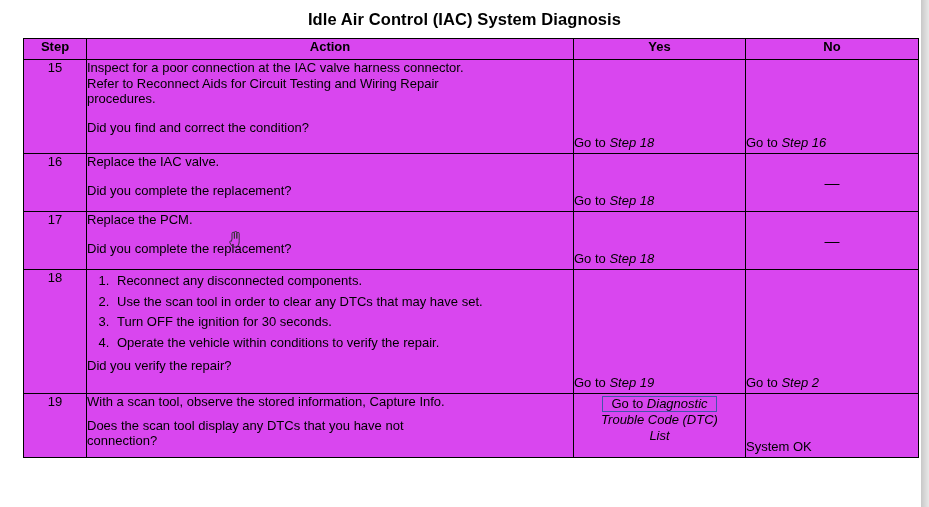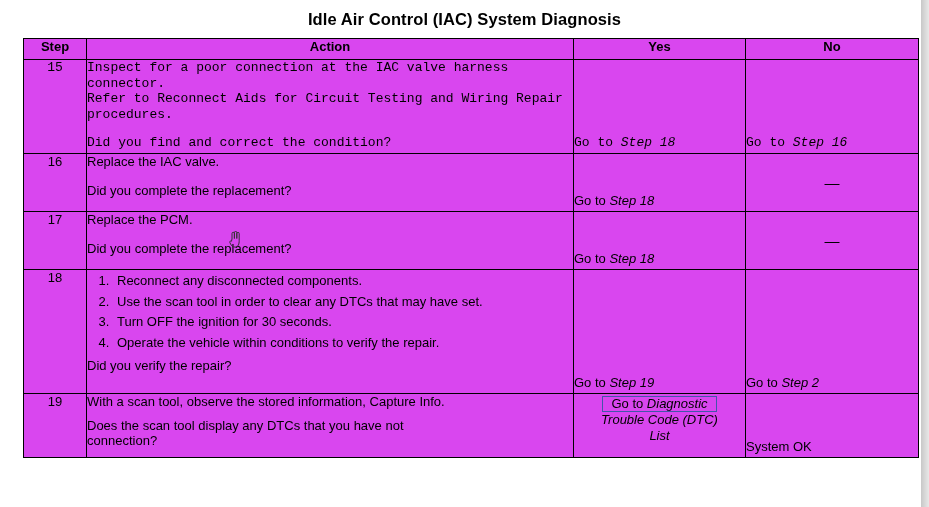--- a/index.html
+++ b/index.html
@@ -156,21 +156,21 @@
     <thead>
       <tr>
         <th>Step</th>
         <th>Action</th>
         <th>Yes</th>
         <th>No</th>
       </tr>
     </thead>
     <tbody>
 
-      <tr style="height:94px;font-family:Liberation Mono, monospace;">
+      <tr style="height:94px;">
         <td class="step-cell">15</td>
         <td class="action-cell">
           <div>Inspect for a poor connection at the IAC valve harness connector.</div>
           <div>Refer to Reconnect Aids for Circuit Testing and Wiring Repair</div>
           <div>procedures.</div>
           <div class="q-line">Did you find and correct the condition?</div>
         </td>
         <td class="answer-cell">
           <div class="ans-bottom"><span>Go to </span><span class="ital">Step 18</span></div>
         </td>

